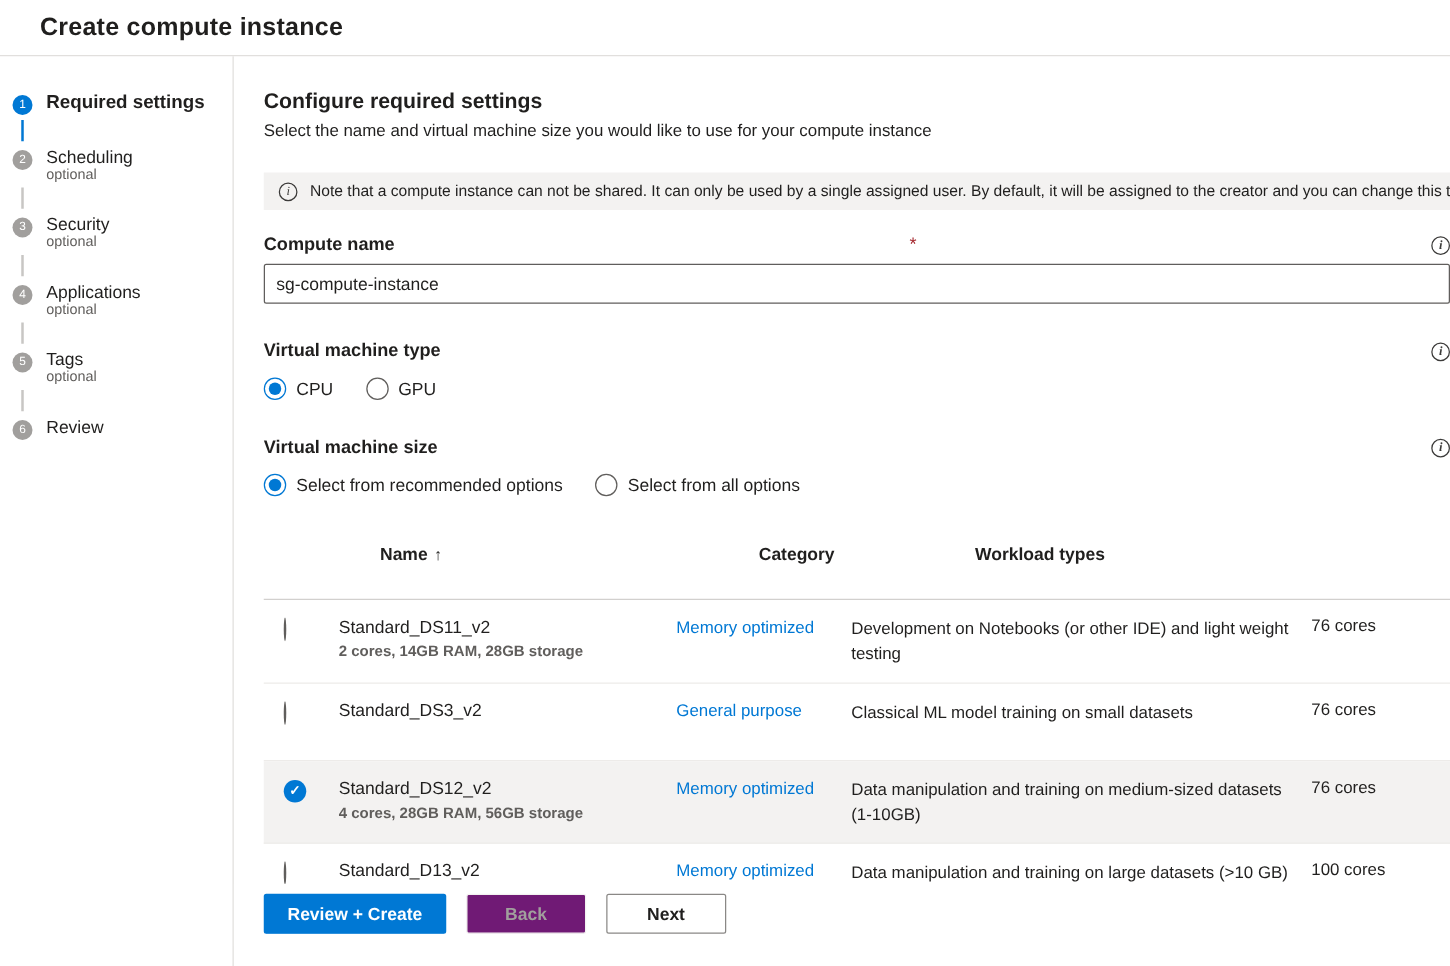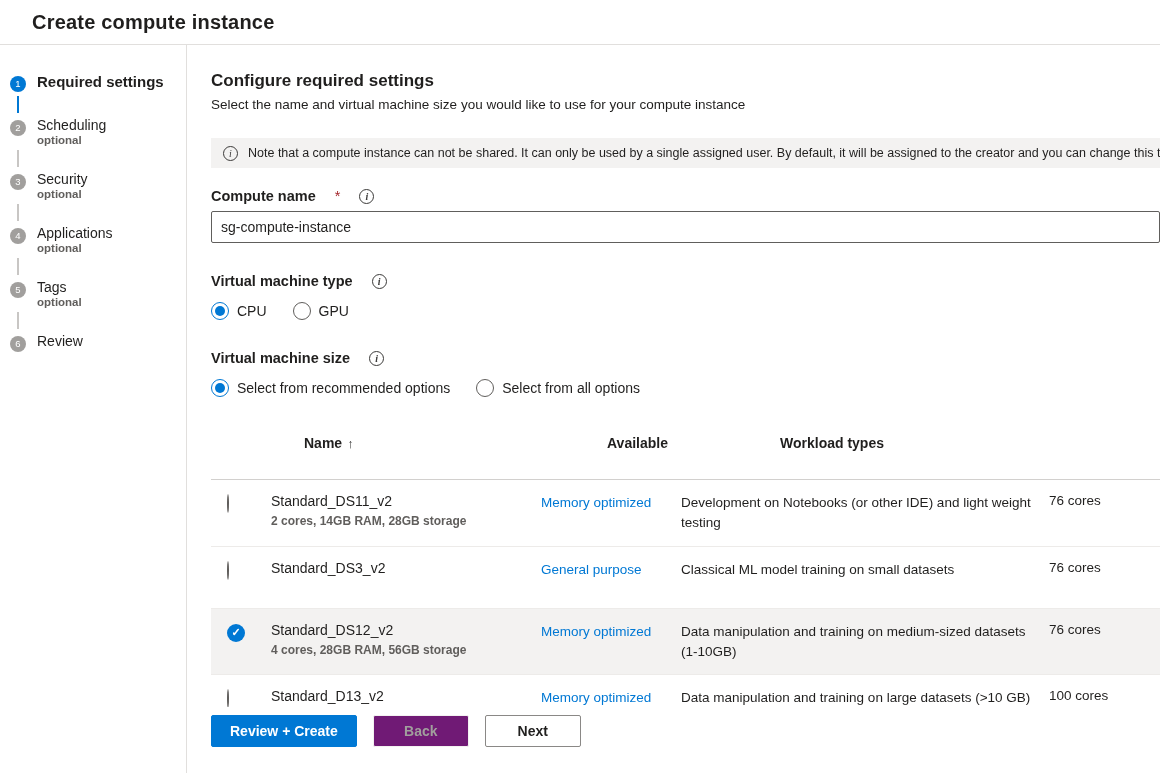--- a/index.html
+++ b/index.html
@@ -17,39 +17,39 @@
   
   .stepper { width:187px; flex-shrink:0; border-right:1px solid #e1dfdd;
     padding:28px 6px 0 10px; }
   .step { display:flex; align-items:flex-start; gap:11px; cursor:pointer; }
   .bullet { width:16px; height:16px; border-radius:50%; background:#a19f9d; color:#fff;
     font-size:9.5px; line-height:1; display:flex; align-items:center; justify-content:center;
     flex-shrink:0; margin-top:3px; }
   .step.active .bullet { background:#0078d4; }
   .step-label { font-size:14px; color:#201f1e; }
   .step.active .step-label { font-weight:700; font-size:15px; }
-  .step-optional { font-size:11.5px; color:#605e5c; margin-top:1px;font-weight:bold; }
+  .step-optional { font-size:11.5px; color:#605e5c; margin-top:1px; }
   .connector { width:2px; height:17px; background:#c8c6c4; margin:4px 0 4px 7px; }
   .connector.active { background:#0078d4; }
 
   
   .main { flex:1; padding:26px 0 0 24px; position:relative; overflow:hidden; }
   .section-heading { font-size:17px; font-weight:700; }
   .section-sub { font-size:13.5px; margin-top:6px; color:#201f1e; }
 
   .info-banner { margin-top:26px; height:30px; background:#f3f2f1; display:flex;
     align-items:center; gap:10px; padding:0 12px; font-size:12.5px;
     white-space:nowrap; overflow:hidden; }
   .info-icon { width:15px; height:15px; flex-shrink:0; border-radius:50%;
     border:1px solid #3b3a39; color:#3b3a39; font-size:10px; font-style:italic;
     font-family:"Liberation Serif", serif;
     display:inline-flex; align-items:center; justify-content:center; }
 
   .field-label { display:flex; align-items:center; gap:19px; font-size:14.5px;
-    font-weight:700; }
+    font-weight:700;justify-content:space-between; }
   .required-mark { color:#a4262c; font-weight:400; }
 
   .compute-name-block { margin-top:20px; }
   .text-input { margin-top:7px; width:100%; height:32px; border:1px solid #605e5c;
     border-radius:2px; padding:0 9px; font-size:14px; color:#201f1e;
     font-family:"Liberation Sans", sans-serif; background:#fff; display:block; }
 
   .vm-type-block { margin-top:30px; }
   .radio-row { display:flex; align-items:flex-end; gap:26px; margin-top:13px; }
   .radio-option { display:flex; align-items:center; gap:8px; font-size:14px; cursor:pointer; }
@@ -221,21 +221,21 @@
       </div>
     </div>
 
     <div class="size-table">
 
       <div class="thead">
         <div></div>
         <div>
           <span>Name</span><span class="sort-arrow">↑</span>
         </div>
-        <div>Available</div>
+        <div>Category</div>
         <div>Workload types</div>
         <div>Available quota</div>
       </div>
 
       <div class="trow">
         <div class="radio-cell"><span class="radio"></span></div>
         <div>
           <div class="vm-name">Standard_DS11_v2</div>
           <div class="vm-specs">2 cores, 14GB RAM, 28GB storage</div>
         </div>

